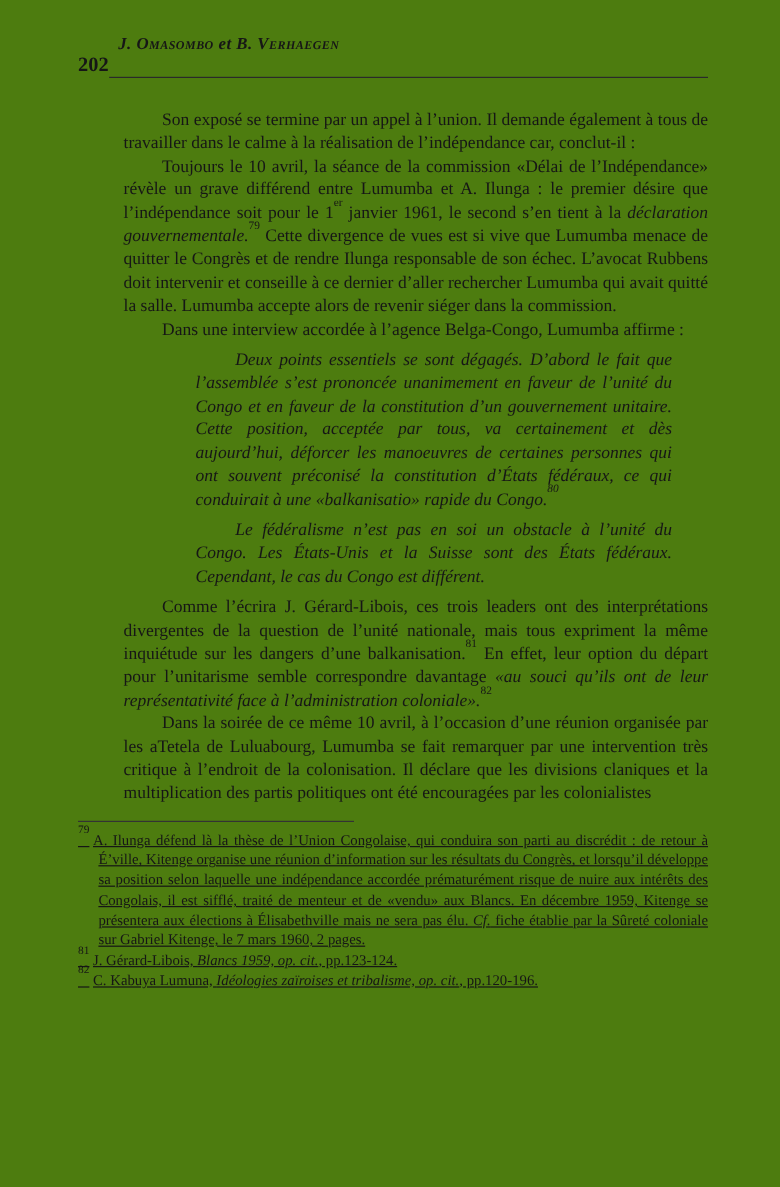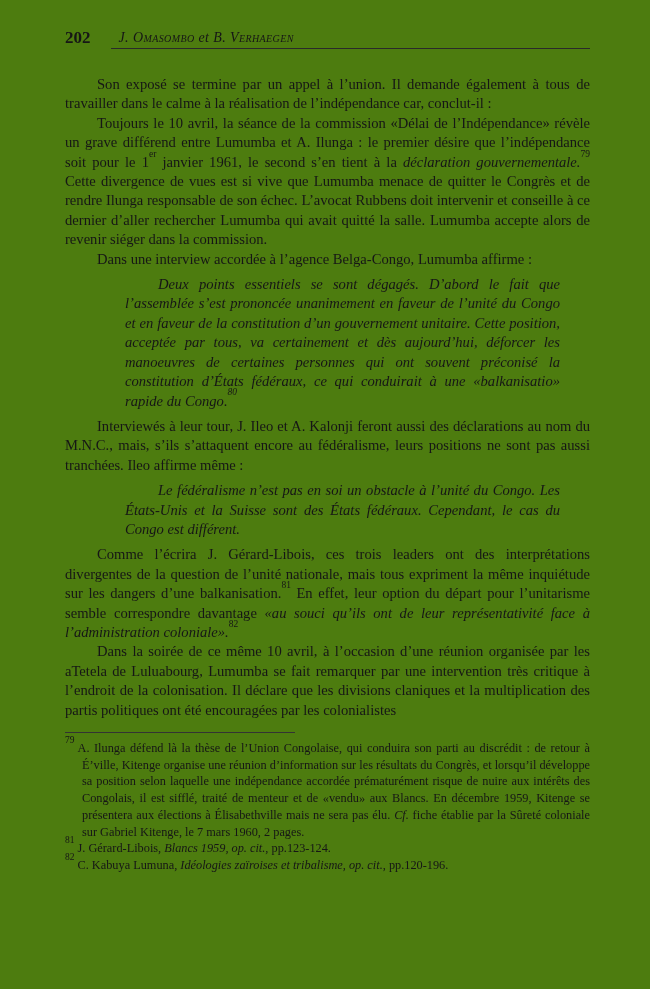--- a/index.html
+++ b/index.html
@@ -26,34 +26,34 @@
     margin-bottom: 26px;
   }
   .pagenum {
     font-weight: bold;
     font-size: 17px;
     line-height: 1;
     padding-bottom: 3px;
   }
   .running-wrap {
     flex: 1;
-    margin-left: 20px;
     border-bottom: 1.6px solid #2a2a2a;
-    padding: 0 0 2px 8px;
+    padding: 0 0 18px 8px;
     white-space: nowrap;
+    font-weight: bold;
   }
   .running-head {
     font-style: italic;
     font-variant: small-caps;
     font-size: 14px;
     letter-spacing: 0.4px;
   }
   .running-head .lc { font-variant: normal; }
   
-  .bodytext { font-size: 14.6px; line-height: 19.4px; }
+  .bodytext { font-size: 14.6px; line-height: 19.4px; margin-left: 38px; }
   .para {
     margin: 0;
     text-indent: 32px;
     text-align: justify;
   }
   .bq {
     margin: 6px 30px 6px 60px;
     font-style: italic;
     text-align: justify;
     text-indent: 33px;
@@ -80,20 +80,21 @@
     width: 230px;
     border: 0;
     border-top: 1.3px solid #333;
     margin: 0 0 7px 0;
   }
   .fn {
     margin: 0;
     text-align: justify;
     padding-left: 17px;
     text-indent: -17px;
+    text-decoration: underline;
   }
   .fn sup.ref { margin-right: 3px; }
 </style>
 </head>
 <body>
 
 <div class="page">
 
   <div class="header">
     <span class="pagenum">202</span>
@@ -106,21 +107,20 @@
 
     <p class="para"><span>Son exposé se termine par un appel à l’union. Il demande également à tous de travailler dans le calme à la réalisation de l’indépendance car, conclut-il :</span></p>
 
 
     <p class="para"><span>Toujours le 10 avril, la séance de la commission «Délai de l’Indépendance» révèle un grave différend entre Lumumba et A. Ilunga : le premier désire que l’indépendance soit pour le 1</span><sup class="ref">er</sup><span> janvier 1961, le second s’en tient à la </span><em>déclaration gouvernementale.</em><sup class="ref">79</sup><span> Cette divergence de vues est si vive que Lumumba menace de quitter le Congrès et de rendre Ilunga responsable de son échec. L’avocat Rubbens doit intervenir et conseille à ce dernier d’aller rechercher Lumumba qui avait quitté la salle. Lumumba accepte alors de revenir siéger dans la commission.</span></p>
 
     <p class="para"><span>Dans une interview accordée à l’agence Belga-Congo, Lumumba affirme :</span></p>
 
     <div class="bq"><span>Deux points essentiels se sont dégagés. D’abord le fait que l’assemblée s’est prononcée unanimement en faveur de l’unité du Congo et en faveur de la constitution d’un gouvernement unitaire. Cette position, acceptée par tous, va certainement et dès aujourd’hui, déforcer les manoeuvres de certaines personnes qui ont souvent préconisé la constitution d’États fédéraux, ce qui conduirait à une «balkanisatio» rapide du Congo.</span><sup class="ref">80</sup></div>
 
-    <p class="para"><span>Interviewés à leur tour, J. Ileo et A. Kalonji feront aussi des déclarations au nom du M.N.C., mais, s’ils s’attaquent encore au fédéralisme, leurs positions ne sont pas aussi tranchées. Ileo affirme même :</span></p>
 
     <div class="bq"><span>Le fédéralisme n’est pas en soi un obstacle à l’unité du Congo. Les États-Unis et la Suisse sont des États fédéraux. Cependant, le cas du Congo est différent.</span></div>
 
     <p class="para"><span>Comme l’écrira J. Gérard-Libois, ces trois leaders ont des interprétations divergentes de la question de l’unité nationale, mais tous expriment la même inquiétude sur les dangers d’une balkanisation.</span><sup class="ref">81</sup><span> En effet, leur option du départ pour l’unitarisme semble correspondre davantage </span><em>«au souci qu’ils ont de leur représentativité face à l’administration coloniale».</em><sup class="ref">82</sup></p>
 
     <p class="para"><span>Dans la soirée de ce même 10 avril, à l’occasion d’une réunion organisée par les aTetela de Luluabourg, Lumumba se fait remarquer par une intervention très critique à l’endroit de la colonisation. Il déclare que les divisions claniques et la multiplication des partis politiques ont été encouragées par les colonialistes</span></p>
 
   </div>
 
   <div class="footnotes">

